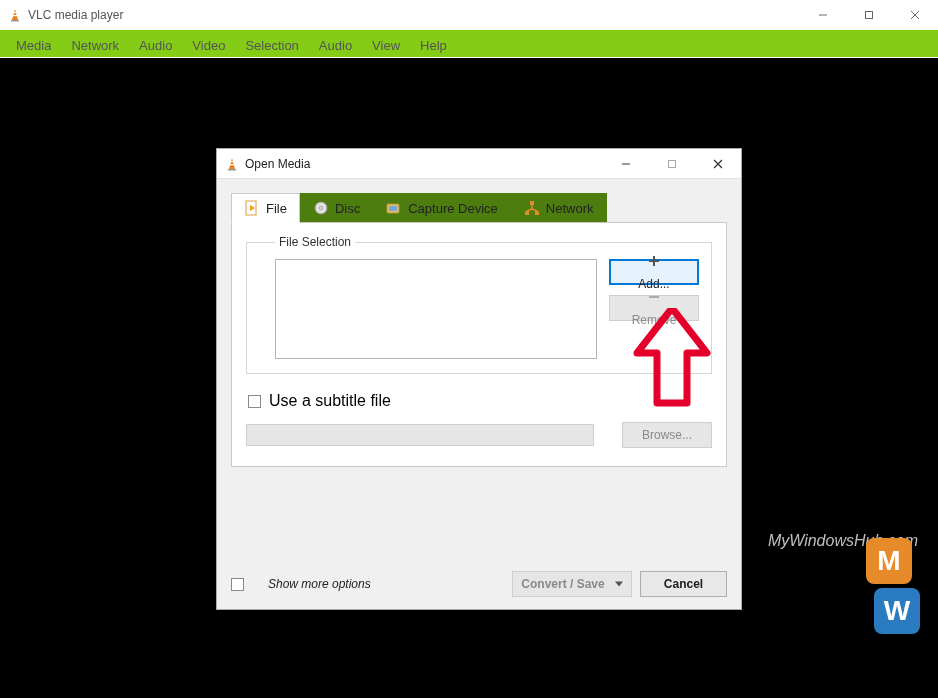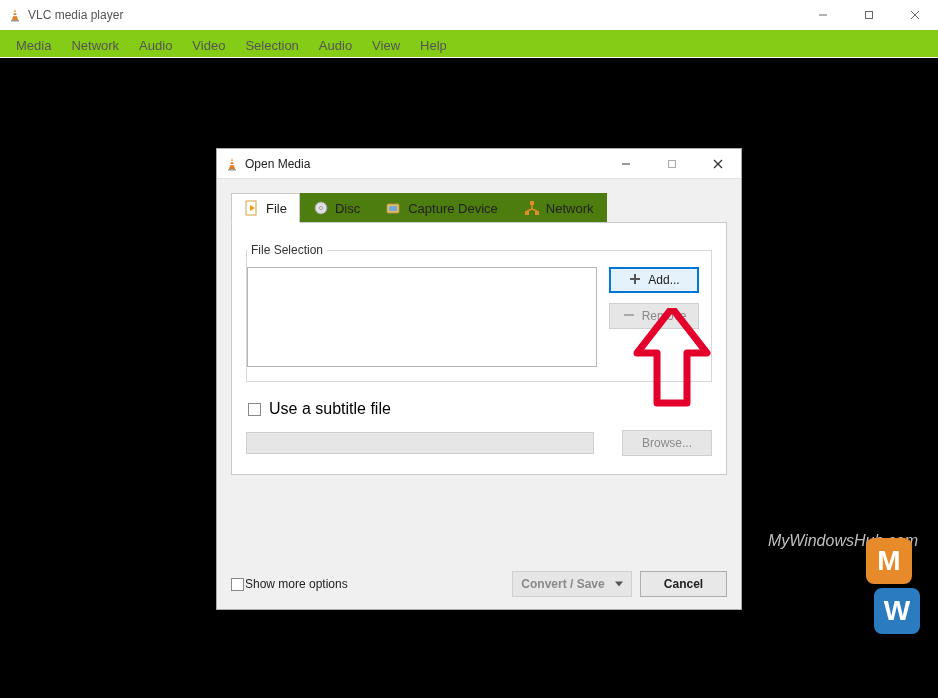--- a/index.html
+++ b/index.html
@@ -23,39 +23,39 @@
   .dialog-titlebar { height:30px; background:#fff; display:flex; align-items:center; padding:0 8px; font-size:12px; color:#222; position:relative; border-bottom:1px solid #e3e3e3;}
   .dialog-titlebar .win-controls { right:0; top:0; }
   .dialog-titlebar .win-btn { width:46px; height:30px; }
 
   .tabstrip { display:flex; margin:14px 14px 0 14px; background:transparent; }
   .tab { display:flex; align-items:center; gap:6px; padding:6px 12px; font-size:13px; background:#4d7c0f; border:1px solid transparent; cursor:default; color:#222;}
   .tab.active { background:#fff; border:1px solid #c9c9c9; border-bottom:1px solid #fff; position:relative; z-index:2; }
   .tab .tico { width:16px; height:16px; display:inline-block; }
   .tabpanel { border:1px solid #c9c9c9; background:#fff; margin:0 14px; padding:12px 14px 18px 14px; position:relative; top:-1px; }
 
-  fieldset.fs { border:1px solid #d6d6d6; margin:8px 0 14px 0; padding:10px 12px 14px 0; }
+  fieldset.fs { border:1px solid #d6d6d6; margin:0 0 14px 0; padding:10px 12px 14px 28px; }
   fieldset.fs legend { font-size:12px; color:#333; padding:0 4px; }
   .hint { font-size:12px; color:#222; margin-bottom:8px; }
   .filelist-row { display:flex; gap:12px; }
   .filelist { flex:1; height:100px; border:1px solid #b5b5b5; background:#fff; }
   .side-buttons { width:90px; display:flex; flex-direction:column; gap:10px; }
-  .btn { height:26px; font-size:12px; border:1px solid #adadad; background:#e1e1e1; display:flex; align-items:center; justify-content:center; gap:6px; cursor:default; color:#222; }
+  .btn { height:26px; font-size:12px; border:1px solid #adadad; background:#e1e1e1; display:flex; align-items:center; justify-content:center; gap:6px; cursor:default; color:#222;flex-direction:column; }
   .btn.primary { border:2px solid #0078d7; background:#e5f1fb; }
   .btn.disabled { color:#8a8a8a; background:#e6e6e6; border:1px solid #cfcfcf; }
   .plus-ico, .minus-ico { width:14px; height:14px; }
 
   .subtitle-row { display:flex; align-items:center; gap:8px; font-size:16px; padding:4px 2px; }
   .chk { width:13px; height:13px; border:1px solid #888; background:#fff; display:inline-block; }
   .subtitle-path { margin-top:8px; display:flex; gap:28px; align-items:center; }
   .subtitle-path .path-box { flex:1; height:22px; border:1px solid #cfcfcf; background:#e6e6e6; }
   .subtitle-path .btn { width:90px; }
 
   .bottom-row { position:absolute; left:14px; right:14px; bottom:12px; display:flex; align-items:center; }
-  .bottom-row .opts { display:flex; align-items:center; gap:1px; font-size:12px; color:#222; }
+  .bottom-row .opts { display:flex; align-items:center; gap:24px; font-size:12px; color:#222;font-style:italic; }
   .bottom-row .spacer { flex:1; }
   .bottom-row .btn { width:120px;font-weight:bold; }
   .bottom-row .btn.cancel { width:87px; margin-left:8px; background:#e8e8e8; }
   .bottom-row .btn.convert { position:relative; padding-right:18px; }
   .caret { position:absolute; right:8px; top:50%; transform:translateY(-50%); width:0;height:0;border-left:4px solid transparent;border-right:4px solid transparent;border-top:5px solid #555; }
 
   
   .arrow-annot { position:absolute; left:632px; top:308px; width:80px; height:100px; pointer-events:none; }
 
   

